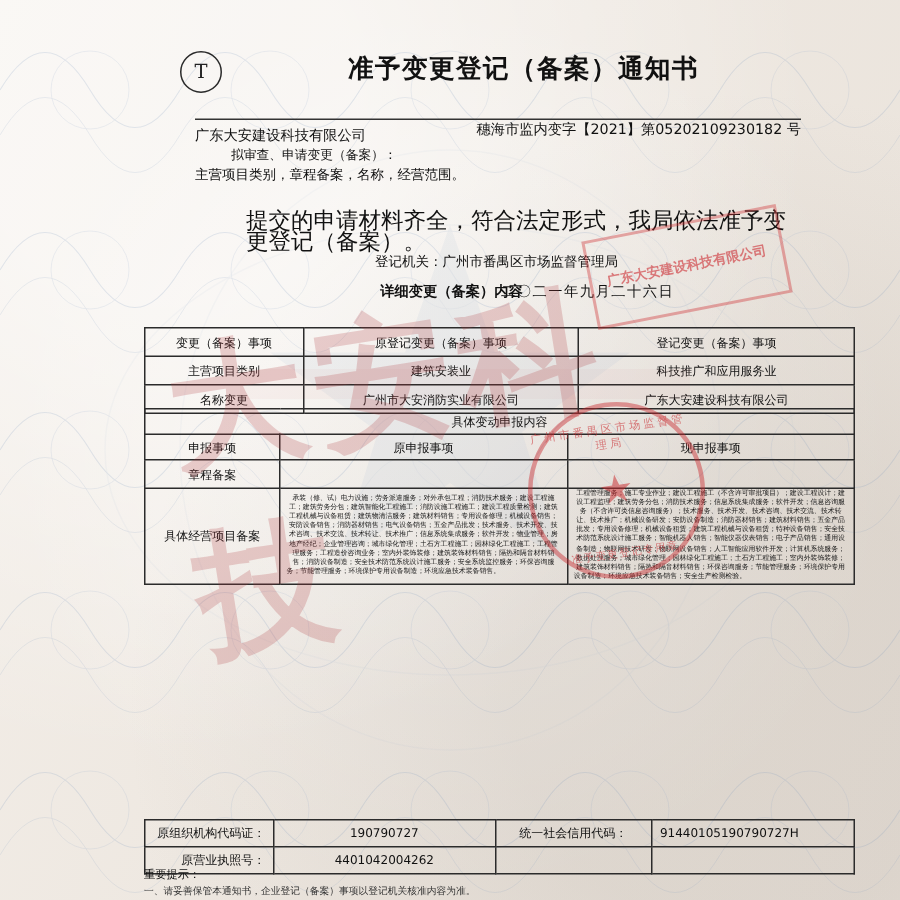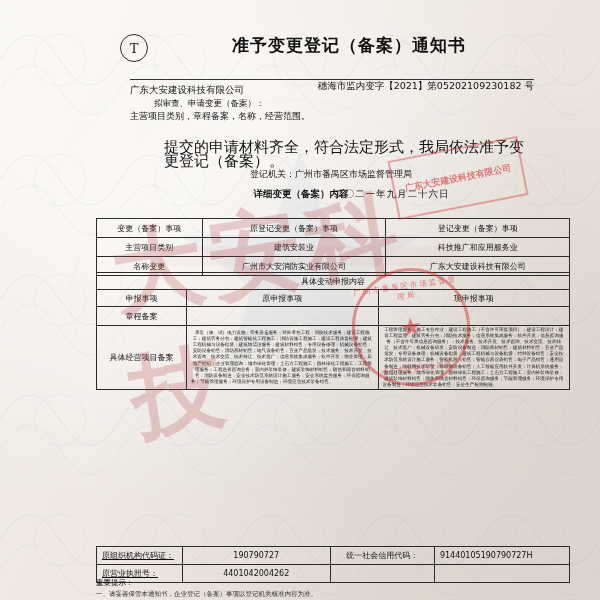--- a/index.html
+++ b/index.html
@@ -86,21 +86,21 @@
   .t2 .col{width:194px;}
   .blockcell{
     text-align:justify;font-size:4.6px;line-height:6.1px;letter-spacing:0;
     padding:3px 4px;color:#161616;
     text-align-last:left;
   }
   .rowlabel{font-size:8px;line-height:11px;}
 
   .t3{position:absolute;left:62px;top:546px;width:474px;}
   .t3 td{border:1px solid #2b2b2b;height:15px;padding:1px 5px;font-size:8px;}
-  .t3 .lab{width:86px;text-align:left;text-decoration:underline;}
+  .t3 .lab{width:86px;text-align:right;}
   .t3 .val{width:150px;text-align:center;}
   .t3 .lab2{width:108px;text-align:center;margin-top:19px;}
   .t3 .val2{width:130px;text-align:left;}
 
   .note{
     position:absolute;left:62px;top:578px;font-size:7.5px;color:#111;
   }
   .note2{
     position:absolute;left:62px;top:590px;font-size:6.5px;color:#333;
   }

